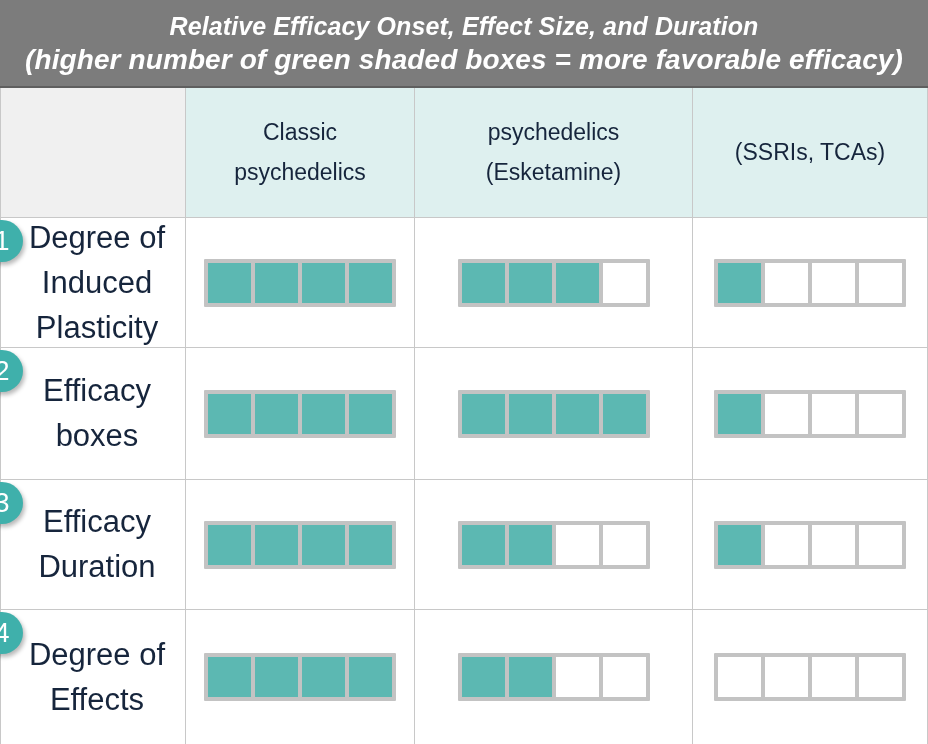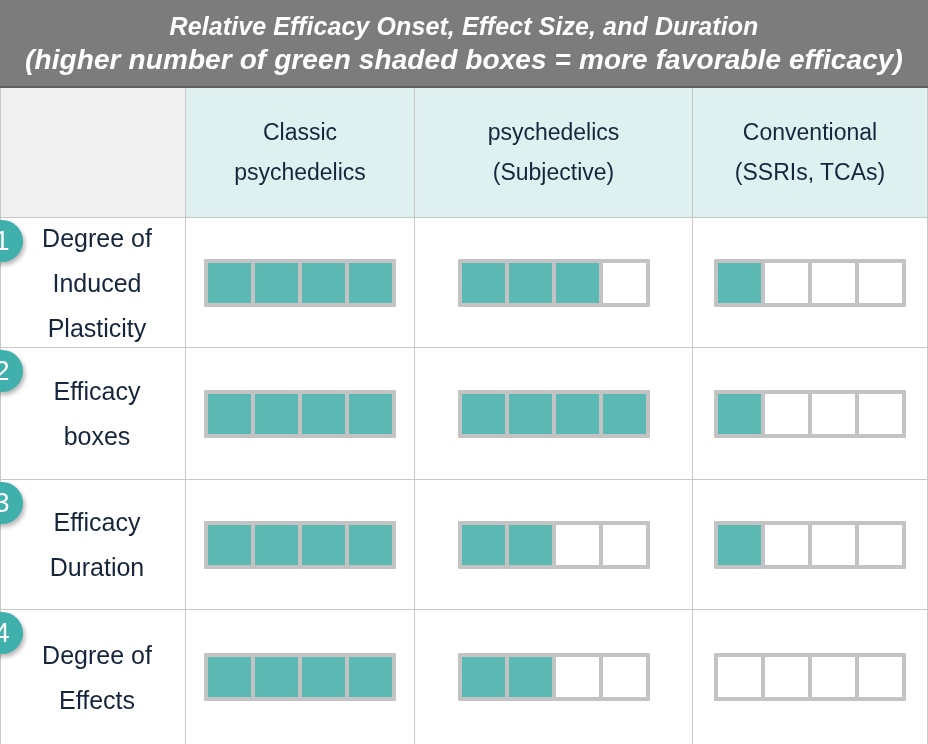--- a/index.html
+++ b/index.html
@@ -95,21 +95,21 @@
     text-align: center;
     white-space: nowrap;
   }
 
   .row-label-cell {
     border-left: 1px solid #c8c8c8;
     flex-direction: column;
     padding: 6px 10px 6px 18px;
   }
   .row-label-line {
-    font-size: 25px;
+    font-size: 31px;
     line-height: 36px;
     color: #16253c;
     text-align: center;
     white-space: nowrap;
   }
 
   
   .step-badge {
     position: absolute;
     left: -20px;
@@ -157,24 +157,23 @@
   </div>
 
   <div class="table" id="grid">
       <div class="cell corner-cell"></div>
       <div class="cell head-cell">
         <div class="head-line">Classic</div>
         <div class="head-line">psychedelics</div>
       </div>
       <div class="cell head-cell">
         <div class="head-line">psychedelics</div>
-        <div class="head-line">(Subjective)</div>
+        <div class="head-line">(Esketamine)</div>
       </div>
       <div class="cell head-cell last-col">
-        <div class="head-line">Conventional</div>
         <div class="head-line">(SSRIs, TCAs)</div>
       </div>
       <div class="cell row-label-cell">
         <div class="step-badge">1</div>
         <div class="row-label-line">Degree of</div>
         <div class="row-label-line">Induced</div>
         <div class="row-label-line">Plasticity</div>
       </div>
       <div class="cell">
         <div class="meter">

